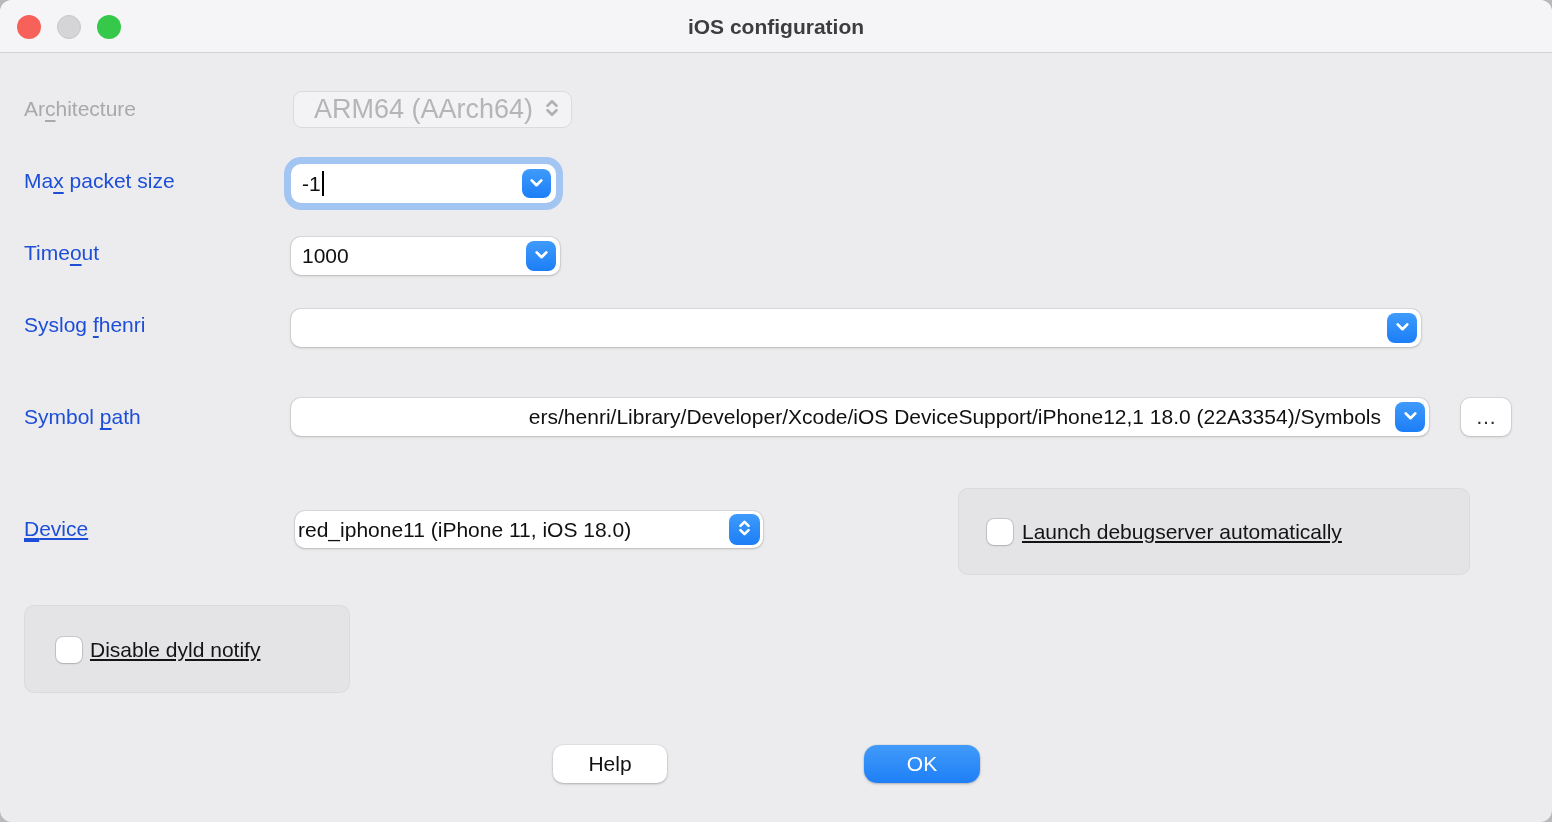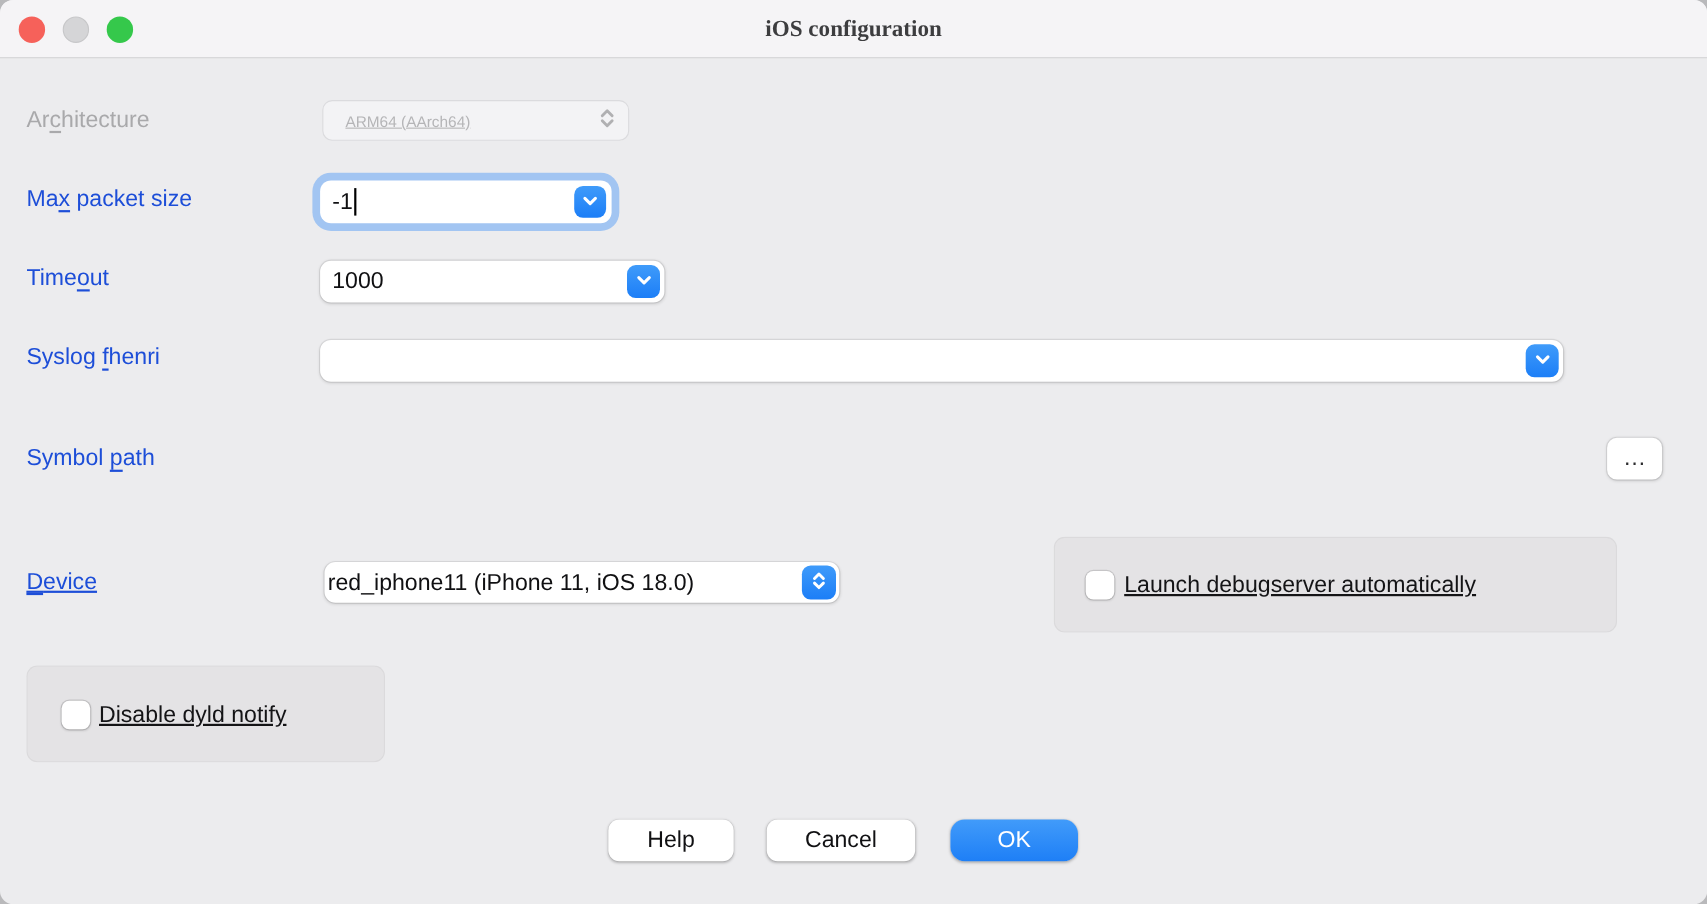--- a/index.html
+++ b/index.html
@@ -4,21 +4,21 @@
 <style>
   html,body{margin:0;padding:0;background:#b9b9bb;}
   .window{
     position:relative;width:1552px;height:822px;
     background:#ececee;border-radius:12px;overflow:hidden;
     font-family:"Liberation Sans",sans-serif;color:#141416;
   }
   
   .titlebar{
     position:absolute;left:0;top:0;width:100%;height:53px;
-    background:#f5f4f6;border-bottom:1px solid #d2d1d3;box-sizing:border-box;font-family:Liberation Serif, serif;
+    background:#f5f4f6;border-bottom:1px solid #d2d1d3;box-sizing:border-box;
   }
   .window-title{
     position:absolute;left:0;right:0;top:0;height:53px;line-height:53px;
     text-align:center;font-size:21px;font-weight:700;color:#3d3d3f;
   }
   .tl{position:absolute;top:15px;width:24px;height:24px;border-radius:50%;}
   .tl.red{left:17px;background:#f6615a;}
   .tl.gray{left:57px;background:#d5d5d7;border:1px solid #c7c7c9;box-sizing:border-box;}
   .tl.green{left:97px;background:#35c84b;}
   
@@ -37,21 +37,21 @@
     border-radius:8px;background:linear-gradient(180deg,#3f9bfa,#1c7ef7);
     display:flex;align-items:center;justify-content:center;padding:0;cursor:pointer;
   }
   .focus-ring{box-shadow:0 0 0 7px #a2c5f2,0 0 0 1px rgba(0,0,0,0.07);}
   .caret{display:inline-block;width:2px;height:25px;background:#000;margin-left:1px;vertical-align:middle;}
   
   .popup-disabled{
     position:absolute;background:#f3f3f5;border:1px solid #dbdbde;border-radius:9px;
     box-sizing:border-box;display:flex;align-items:center;
   }
-  .popup-disabled .value{font-size:14px;color:#b5b5b7;padding-left:20px;white-space:nowrap;text-decoration:underline;}
+  .popup-disabled .value{font-size:27px;color:#b5b5b7;padding-left:20px;white-space:nowrap;}
   .popup-disabled .updown{position:absolute;right:10px;top:50%;transform:translateY(-50%);}
   
   .popup-btn{
     position:absolute;top:3px;right:3px;width:31px;height:31px;border:none;
     border-radius:8px;background:linear-gradient(180deg,#3f9bfa,#1c7ef7);
     display:flex;align-items:center;justify-content:center;padding:0;cursor:pointer;
   }
   
   .clip-left{justify-content:flex-end;}
   .clip-left .value{padding-left:0;padding-right:48px;min-width:0;}
@@ -107,40 +107,48 @@
     <span class="value">-1</span>
       <span class="caret"></span>
     <button class="combo-btn" style="top:5px;right:5px;width:29px;height:29px;">
       <span><svg width="17" height="17" viewBox="0 0 16 16">
             <path d="M3.5 6 L8 10.5 L12.5 6" fill="none" stroke="#fff" stroke-width="2.6" stroke-linecap="round" stroke-linejoin="round"></path>
           </svg></span>
     </button>
   </div>
 
   <div class="field-label" style="top:241px;"><span>Time</span><span class="mn">o</span><span>ut</span></div>
-  <div class="field" style="left:291px;top:237px;width:313px;height:38px;">
+  <div class="field" style="left:291px;top:237px;width:269px;height:38px;">
     <span class="value">1000</span>
     <button class="combo-btn">
       <span><svg width="17" height="17" viewBox="0 0 16 16">
             <path d="M3.5 6 L8 10.5 L12.5 6" fill="none" stroke="#fff" stroke-width="2.6" stroke-linecap="round" stroke-linejoin="round"></path>
           </svg></span>
     </button>
   </div>
 
   <div class="field-label" style="top:313px;"><span>Syslog </span><span class="mn">f</span><span>henri</span></div>
   <div class="field" style="left:291px;top:309px;width:1130px;height:38px;">
     <span class="value"></span>
     <button class="combo-btn">
       <span><svg width="17" height="17" viewBox="0 0 16 16">
             <path d="M3.5 6 L8 10.5 L12.5 6" fill="none" stroke="#fff" stroke-width="2.6" stroke-linecap="round" stroke-linejoin="round"></path>
           </svg></span>
     </button>
   </div>
 
   <div class="field-label" style="top:405px;"><span>Symbol </span><span class="mn">p</span><span>ath</span></div>
+  <div class="field clip-left" style="left:291px;top:398px;width:1138px;height:38px;">
+    <span class="value">ers/henri/Library/Developer/Xcode/iOS DeviceSupport/iPhone12,1 18.0 (22A3354)/Symbols</span>
+    <button class="combo-btn">
+      <span><svg width="17" height="17" viewBox="0 0 16 16">
+            <path d="M3.5 6 L8 10.5 L12.5 6" fill="none" stroke="#fff" stroke-width="2.6" stroke-linecap="round" stroke-linejoin="round"></path>
+          </svg></span>
+    </button>
+  </div>
   <button class="browse-btn" style="left:1461px;top:398px;width:50px;height:38px;">…</button>
 
   <div class="field-label" style="top:517px;text-decoration:underline;"><span></span><span class="mn">D</span><span>evice</span></div>
   <div class="field" style="left:295px;top:511px;width:468px;height:37px;">
     <span class="value" style="padding-left:3px;">red_iphone11 (iPhone 11, iOS 18.0)</span>
     <button class="popup-btn">
       <span><svg width="17" height="20" viewBox="0 0 16 18">
             <path d="M4.2 7 L8 3.2 L11.8 7 M4.2 11 L8 14.8 L11.8 11" fill="none" stroke="#fff" stroke-width="2.5" stroke-linecap="round" stroke-linejoin="round"></path>
           </svg></span>
     </button>
@@ -148,16 +156,15 @@
 
   <div class="check-panel" style="left:958px;top:488px;width:512px;height:87px;"></div>
   <span class="checkbox" style="left:987px;top:519px;"></span>
   <div class="check-label" style="left:1022px;top:520px;">Launch debugserver automatically</div>
 
   <div class="check-panel" style="left:24px;top:605px;width:326px;height:88px;"></div>
   <span class="checkbox" style="left:56px;top:637px;"></span>
   <div class="check-label" style="left:90px;top:638px;">Disable dyld notify</div>
 
   <button class="btn plain" style="left:553px;top:745px;width:114px;">Help</button>
-  <button class="btn plain" style="left:697px;top:745px;width:135px;">Cancel</button>
   <button class="btn primary" style="left:864px;top:745px;width:116px;border-radius:13px;">OK</button>
 
 </div>
 
 </body></html>

